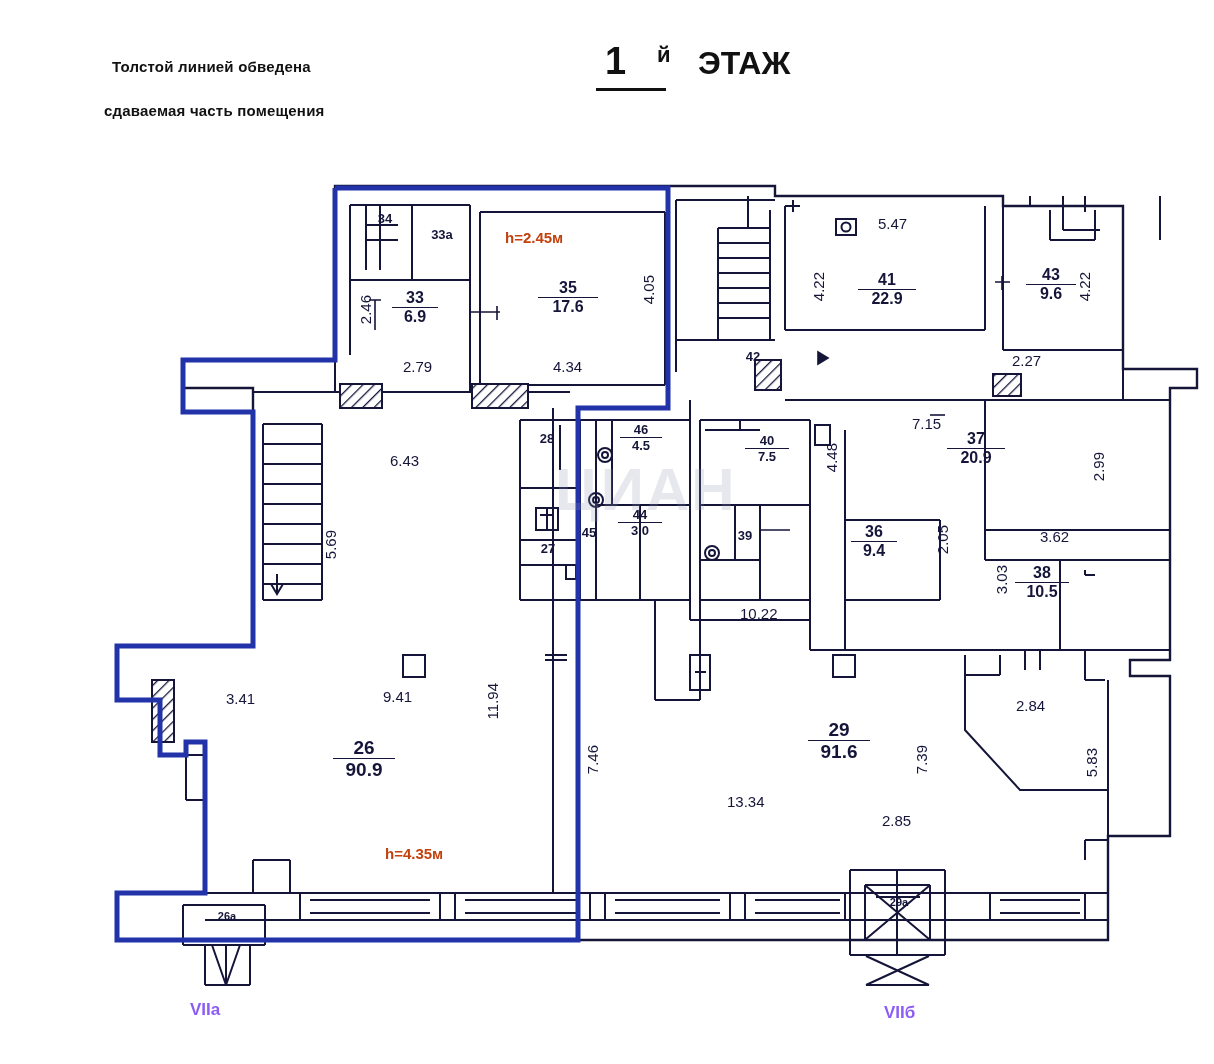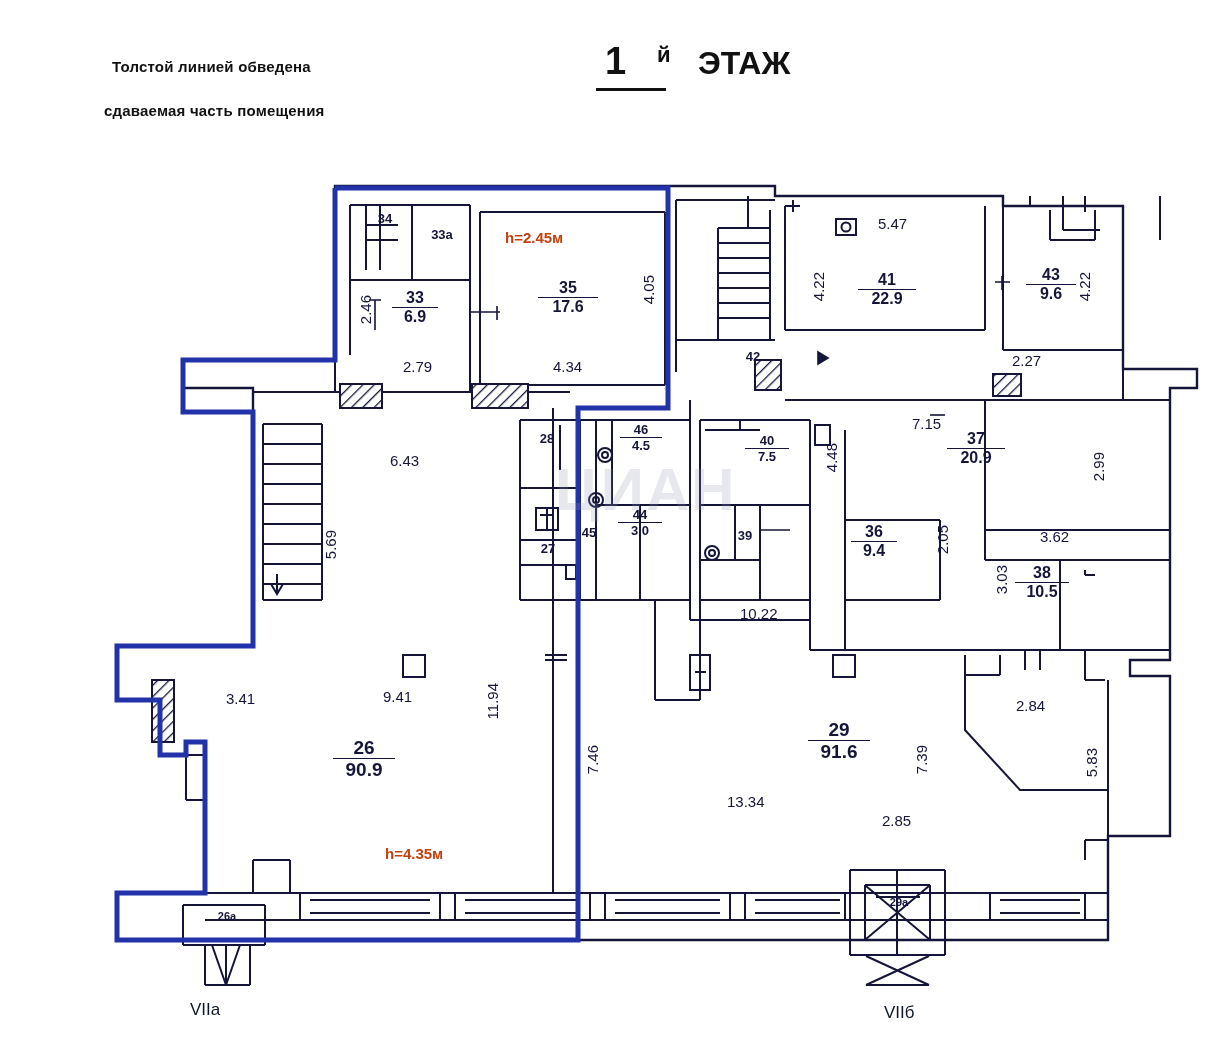--- a/index.html
+++ b/index.html
@@ -13,21 +13,21 @@
   .title-sup{left:657px;top:42px;font-size:22px;}
   .title-word{left:698px;top:45px;font-size:32px;}
   .title-rule{position:absolute;left:596px;top:88px;width:70px;height:3px;background:#111;}
   .lab{position:absolute;font-size:15px;color:#15153a;white-space:nowrap;}
   .room{position:absolute;text-align:center;font-size:16px;color:#15153a;line-height:1.05;}
   .room .n{display:block;font-weight:bold;}
   .room .a{display:block;font-weight:bold;border-top:1.5px solid #15153a;padding-top:1px;}
   .room.sm{font-size:13px;}
   .room.xs{font-size:11px;}
   .blue{color:#c2410c;font-weight:bold;font-size:15px;}
-  .red{color:#0f172a;font-weight:normal;font-size:17px;}
+  .red{color:#8b5cf6;font-weight:bold;font-size:17px;}
   .vert{writing-mode:vertical-rl;transform:rotate(180deg);}
   .wm{position:absolute;left:555px;top:455px;font-size:60px;font-weight:bold;color:rgba(140,150,175,0.22);letter-spacing:2px;}
 </style>
 </head>
 <body>
 
 <svg id="plan" viewBox="0 0 1214 1064">
   <defs>
     <pattern id="hatch" width="8" height="8" patternTransform="rotate(45)" patternUnits="userSpaceOnUse">
       <rect width="8" height="8" fill="#ffffff"></rect>

